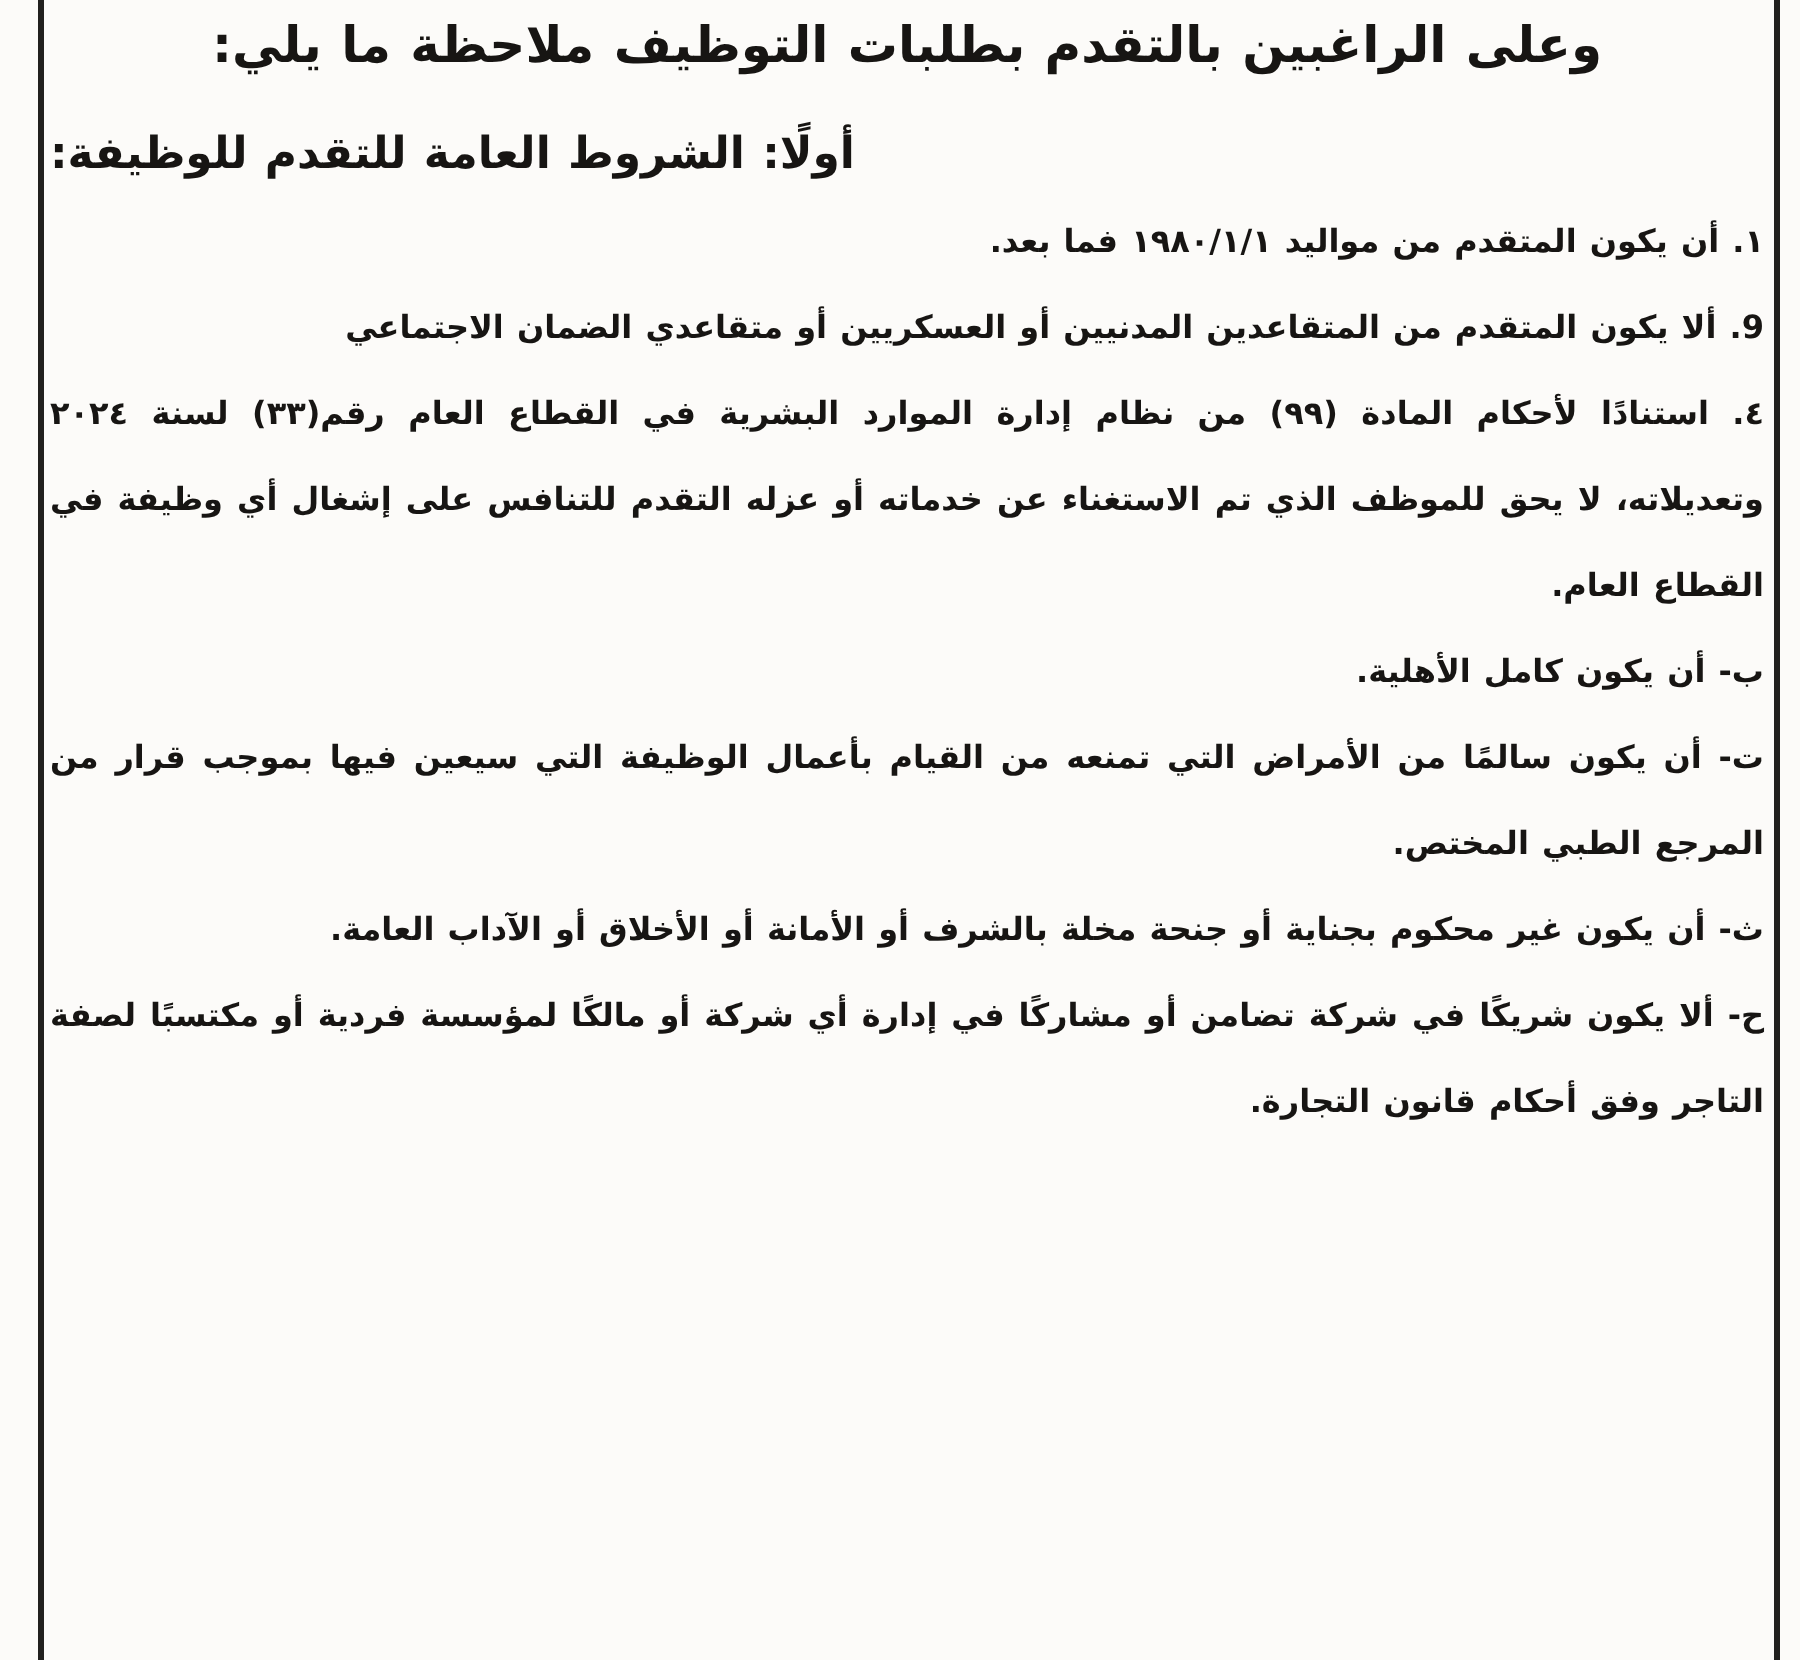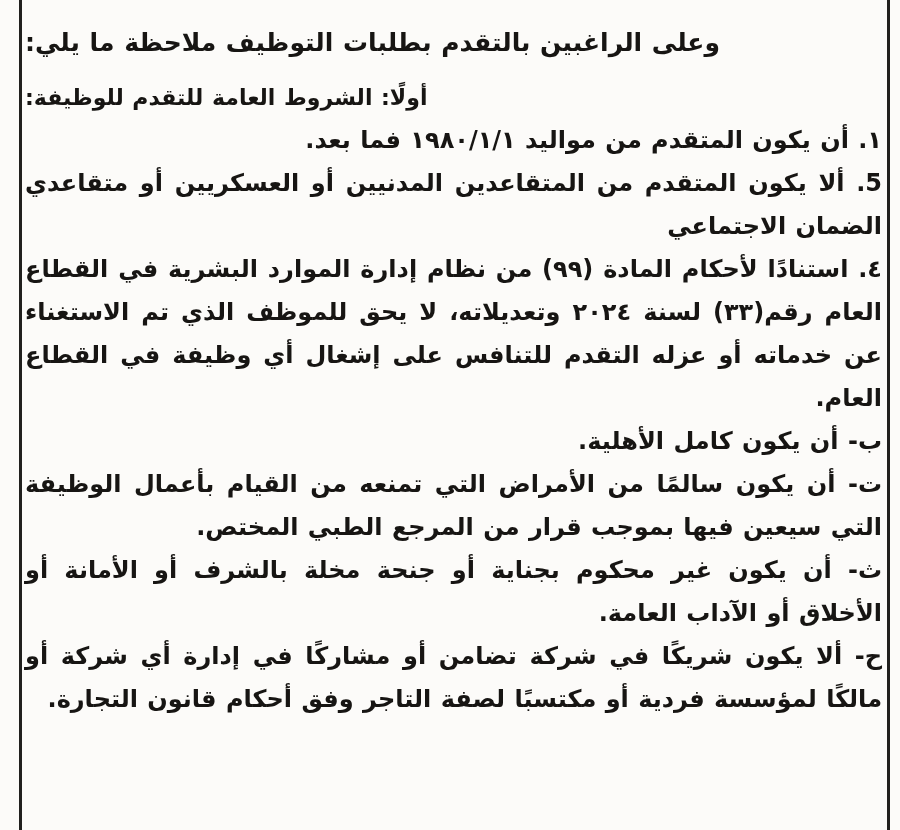--- a/index.html
+++ b/index.html
@@ -28,31 +28,31 @@
   .text-col {
     position: absolute;
     top: 0;
     right: 18px;
     width: 857px;
     direction: rtl;
   }
   .para {
     margin: 0;
     font-weight: bold;
-    font-size: 24px;
+    font-size: 16px;
     line-height: 43px;
     text-align: justify;
     word-spacing: 1px;
   }
   .intro {
     font-size: 25px;
     line-height: 46px;
-    padding-top: 20px;
+    padding-top: 0;
     margin-bottom: 10px;
-    text-align: left;
+    text-align: center;
   }
   .heading {
     font-size: 22px;
     line-height: 43px;
     text-align: left;
   }
 </style>
 </head>
 <body>
 
@@ -61,21 +61,21 @@
   <div class="rule rule-left"></div>
   <div class="rule rule-right"></div>
 
   <div class="text-col">
 
     <p class="para intro">وعلى الراغبين بالتقدم بطلبات التوظيف ملاحظة ما يلي:</p>
 
     <p class="para heading">أولًا: الشروط العامة للتقدم للوظيفة:</p>
 
     <p class="para">١. أن يكون المتقدم من مواليد ١٩٨٠/١/١ فما بعد.</p>
-    <p class="para">5. ألا يكون المتقدم من المتقاعدين المدنيين أو العسكريين أو متقاعدي الضمان الاجتماعي</p>
+    <p class="para">9. ألا يكون المتقدم من المتقاعدين المدنيين أو العسكريين أو متقاعدي الضمان الاجتماعي</p>
     <p class="para">٤. استنادًا لأحكام المادة (٩٩) من نظام إدارة الموارد البشرية في القطاع العام رقم(٣٣) لسنة ٢٠٢٤ وتعديلاته، لا يحق للموظف الذي تم الاستغناء عن خدماته أو عزله التقدم للتنافس على إشغال أي وظيفة في القطاع العام.</p>
 
     <p class="para">ب- أن يكون كامل الأهلية.</p>
     <p class="para">ت- أن يكون سالمًا من الأمراض التي تمنعه من القيام بأعمال الوظيفة التي سيعين فيها بموجب قرار من المرجع الطبي المختص.</p>
     <p class="para">ث- أن يكون غير محكوم بجناية أو جنحة مخلة بالشرف أو الأمانة أو الأخلاق أو الآداب العامة.</p>
     <p class="para">ح- ألا يكون شريكًا في شركة تضامن أو مشاركًا في إدارة أي شركة أو مالكًا لمؤسسة فردية أو مكتسبًا لصفة التاجر وفق أحكام قانون التجارة.</p>
 
   </div>
 </div>
 

